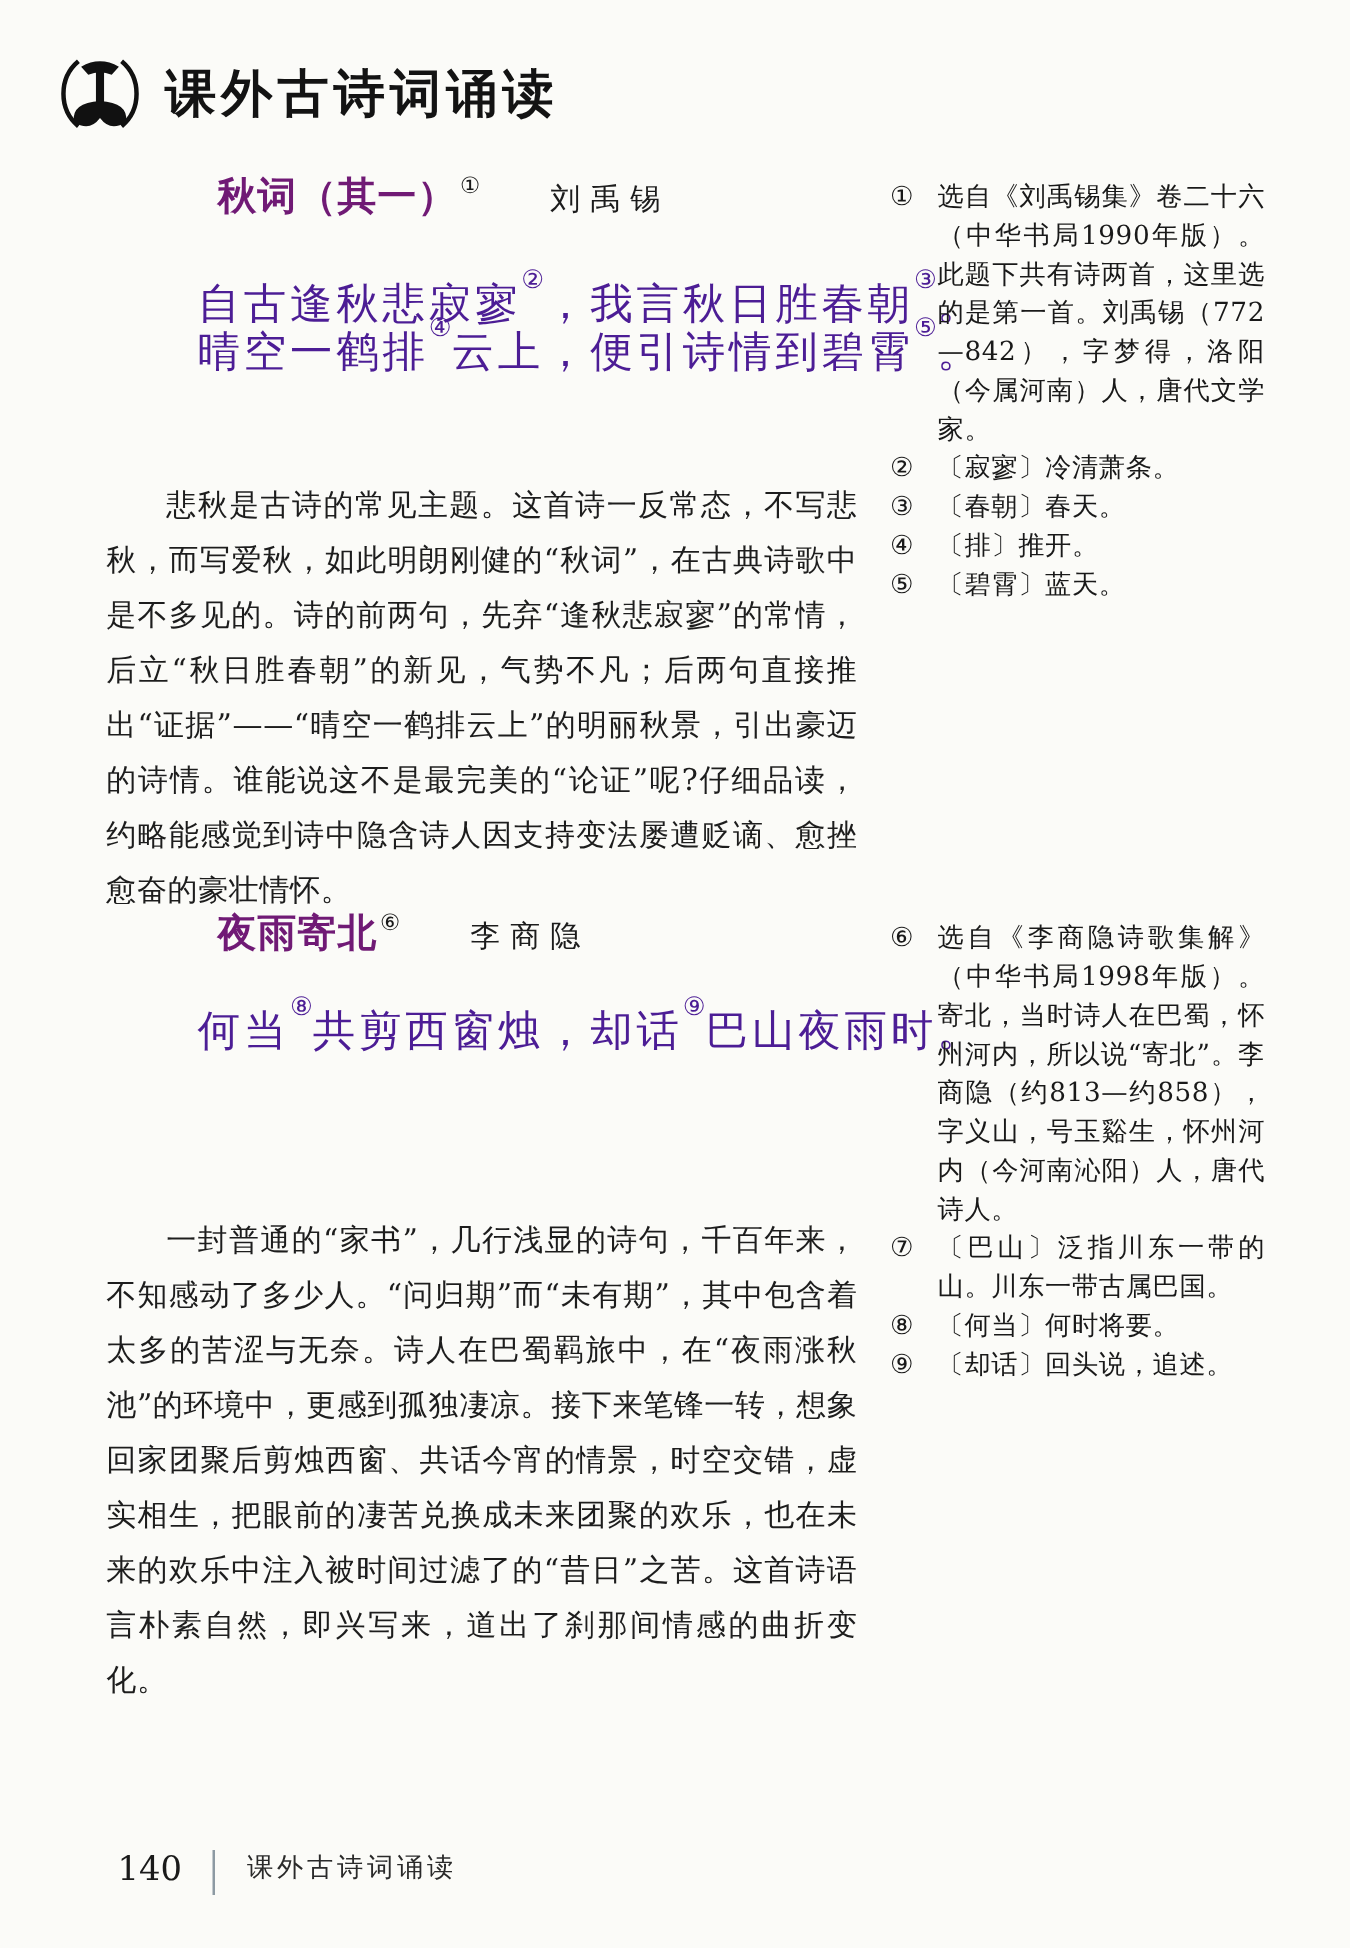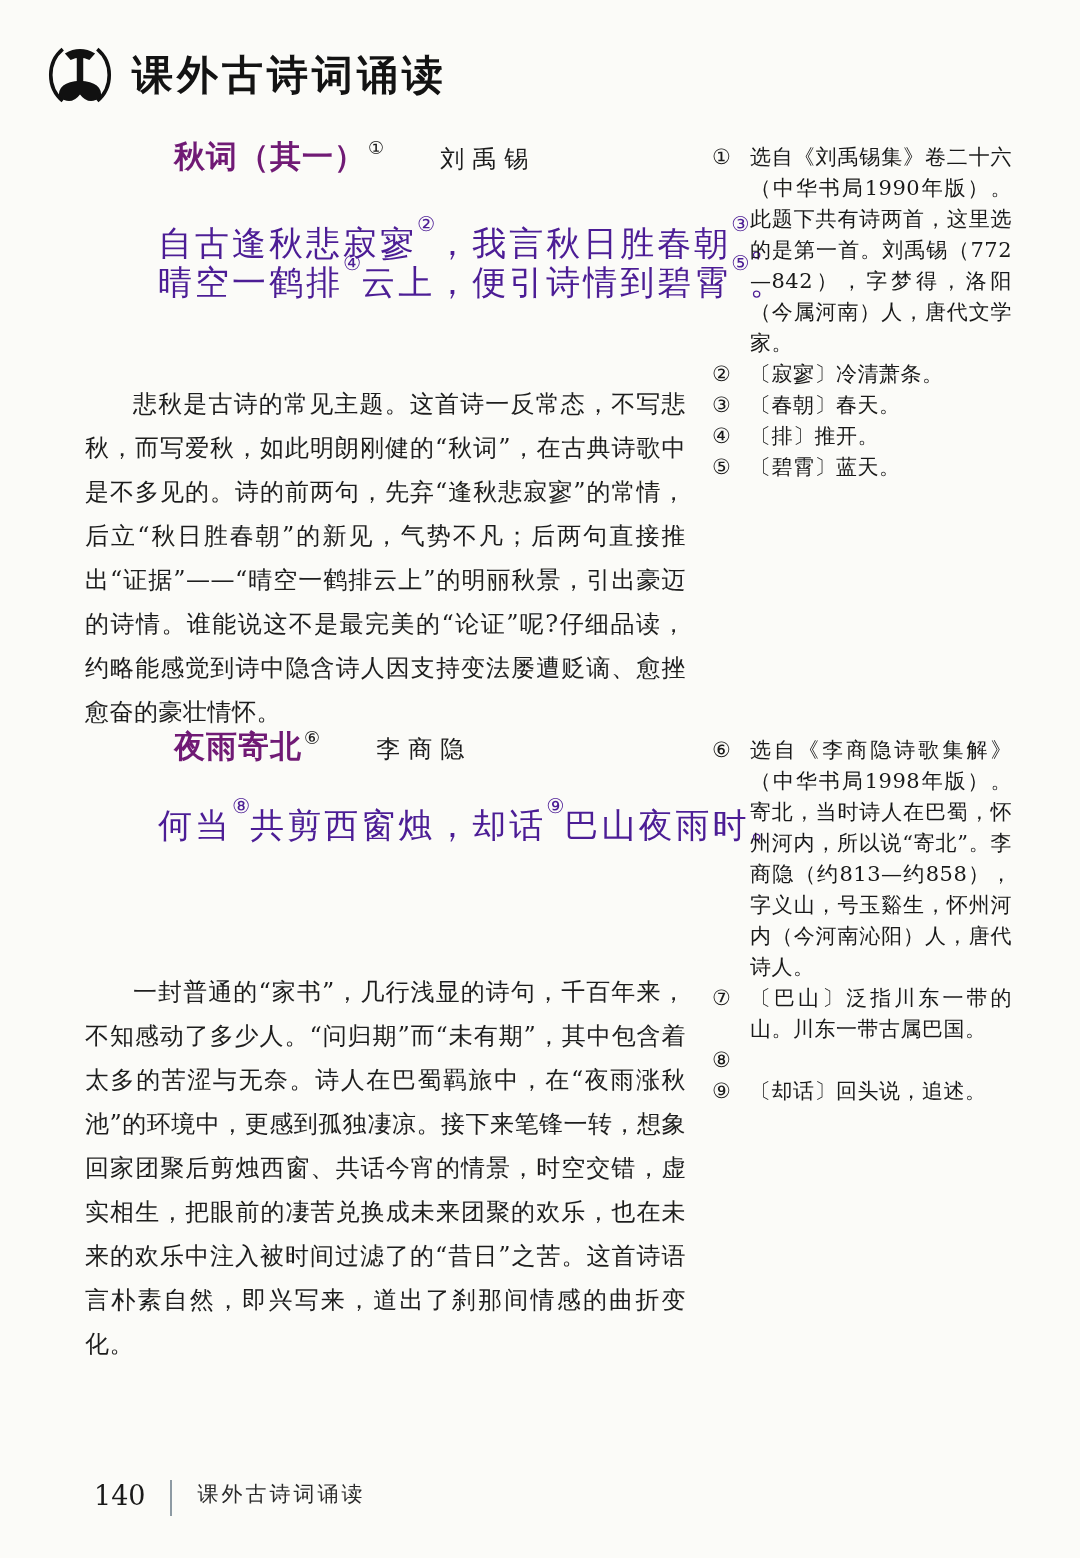--- a/index.html
+++ b/index.html
@@ -133,20 +133,21 @@
     <div class="note">
       <span class="note-num">⑥</span>
       <span class="note-text">选自《李商隐诗歌集解》（中华书局1998年版）。寄北，当时诗人在巴蜀，怀州河内，所以说“寄北”。李商隐（约813—约858），字义山，号玉谿生，怀州河内（今河南沁阳）人，唐代诗人。</span>
     </div>
     <div class="note">
       <span class="note-num">⑦</span>
       <span class="note-text">〔巴山〕泛指川东一带的山。川东一带古属巴国。</span>
     </div>
     <div class="note">
       <span class="note-num">⑧</span>
+      <span class="note-text">〔何当〕何时将要。</span>
     </div>
     <div class="note">
       <span class="note-num">⑨</span>
       <span class="note-text">〔却话〕回头说，追述。</span>
     </div>
   </div>
 
   <div class="footer">
     <span class="page-number">140</span>
     <span class="footer-divider"></span>

